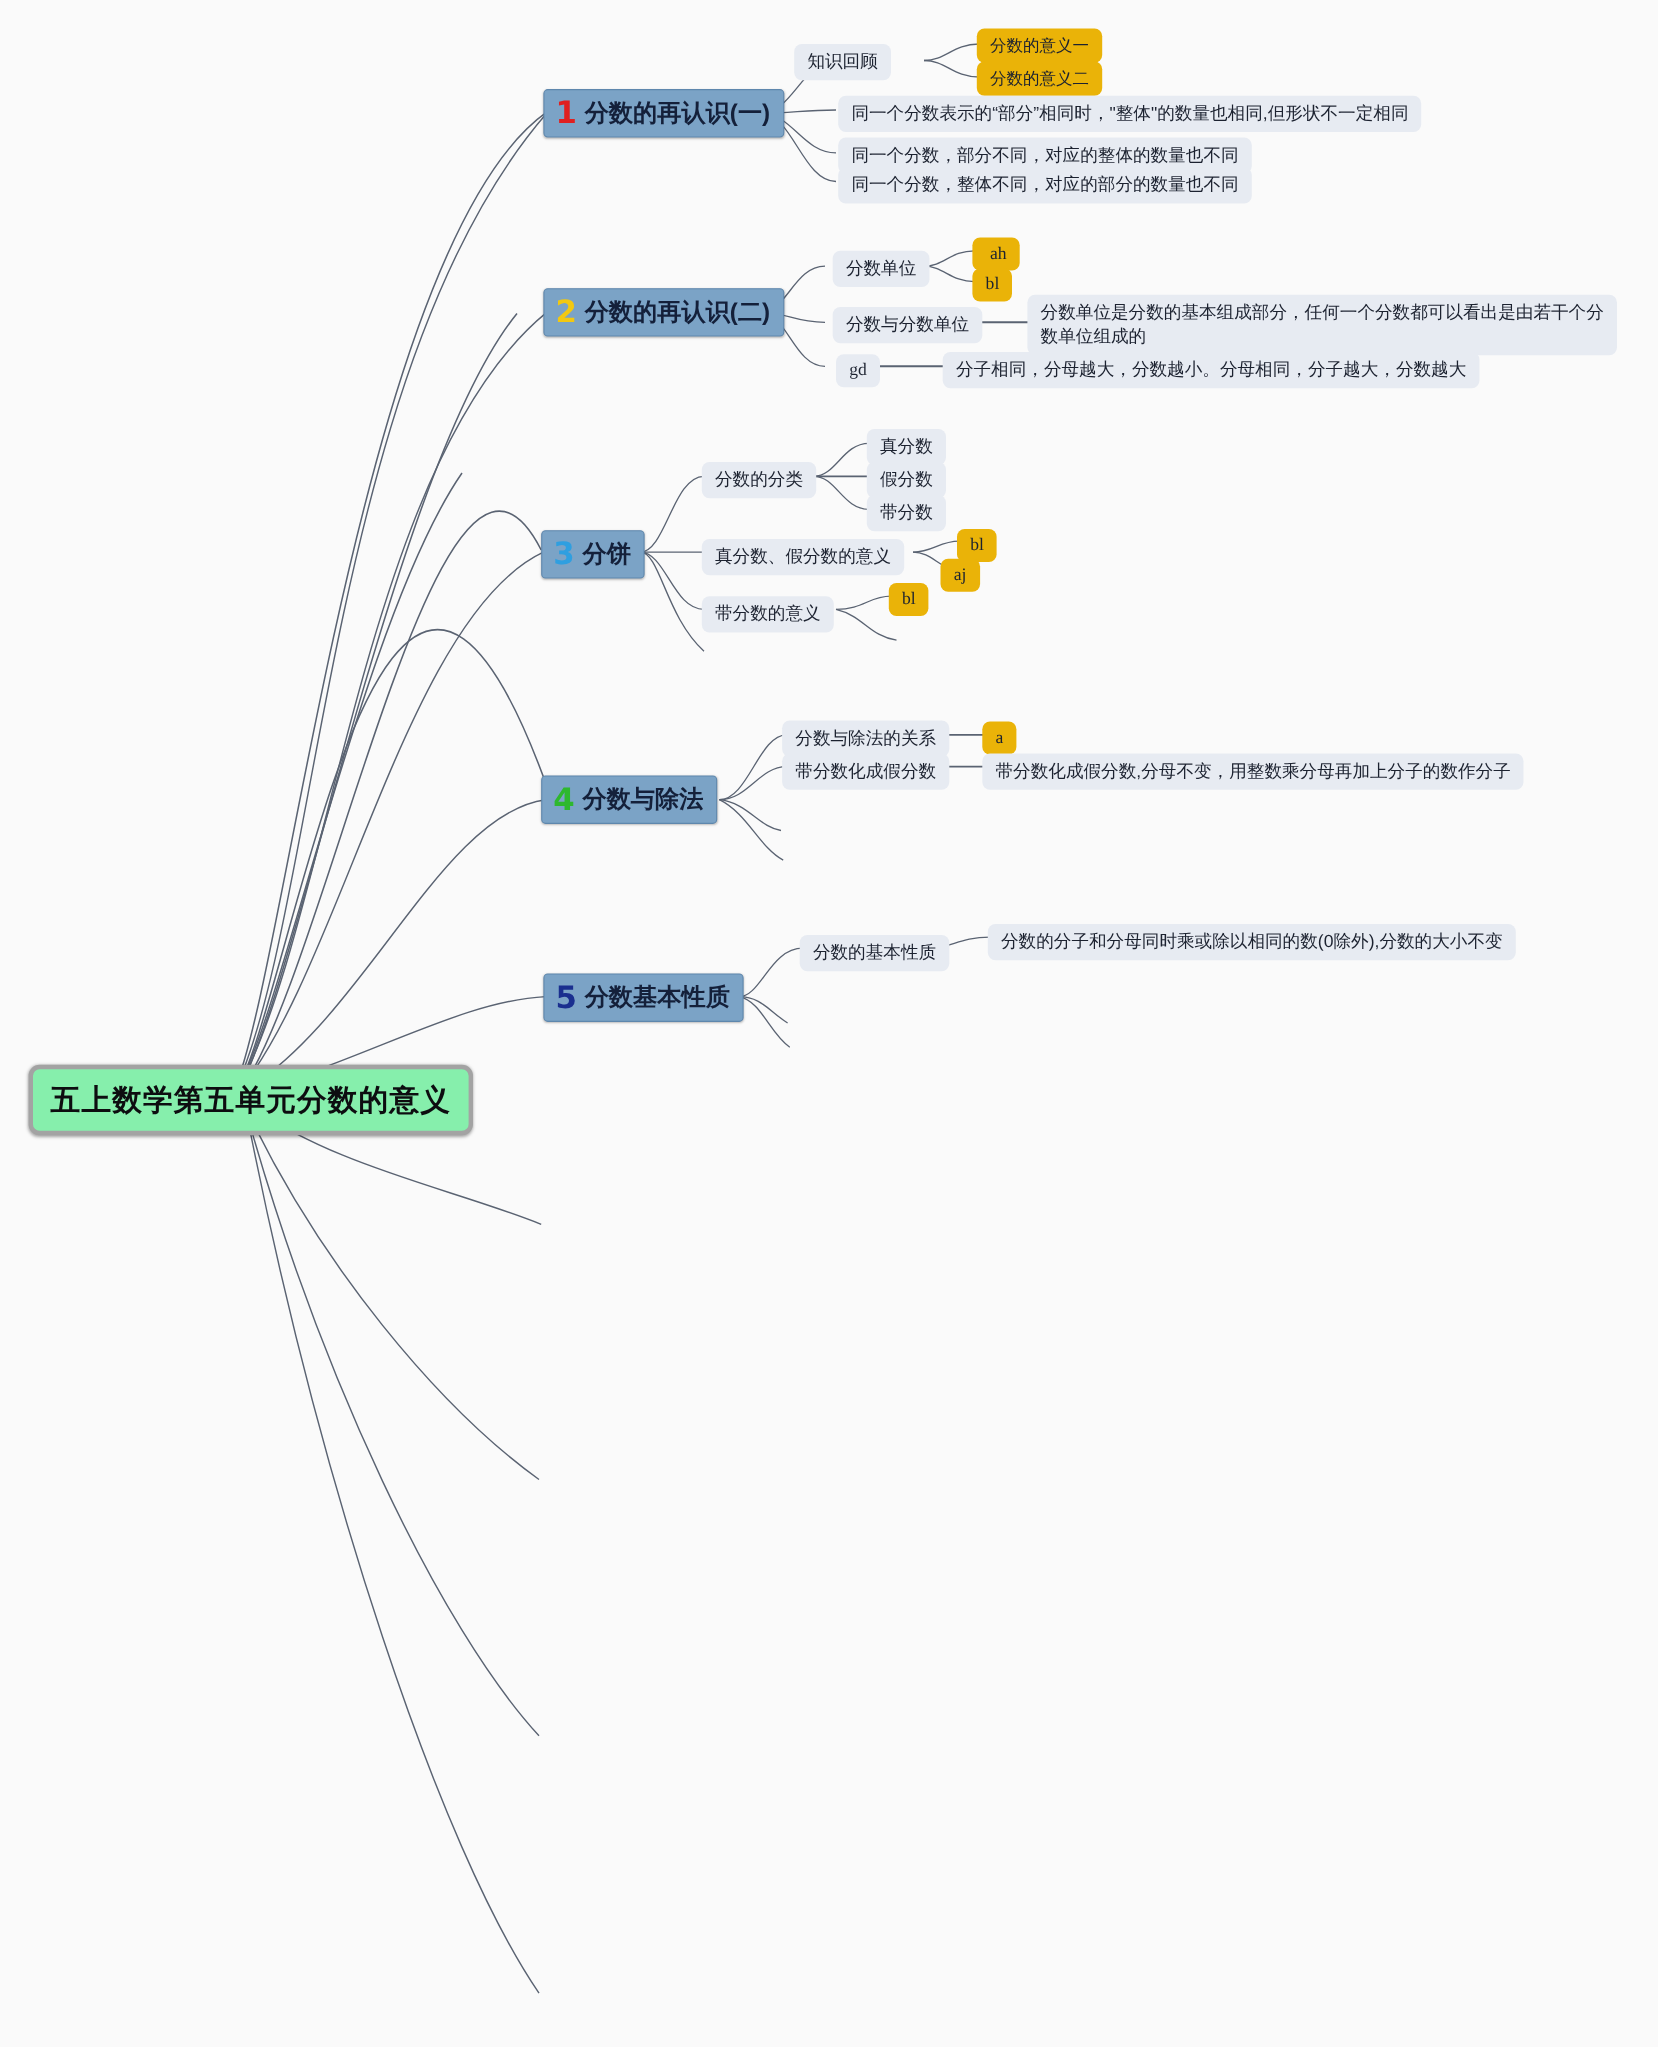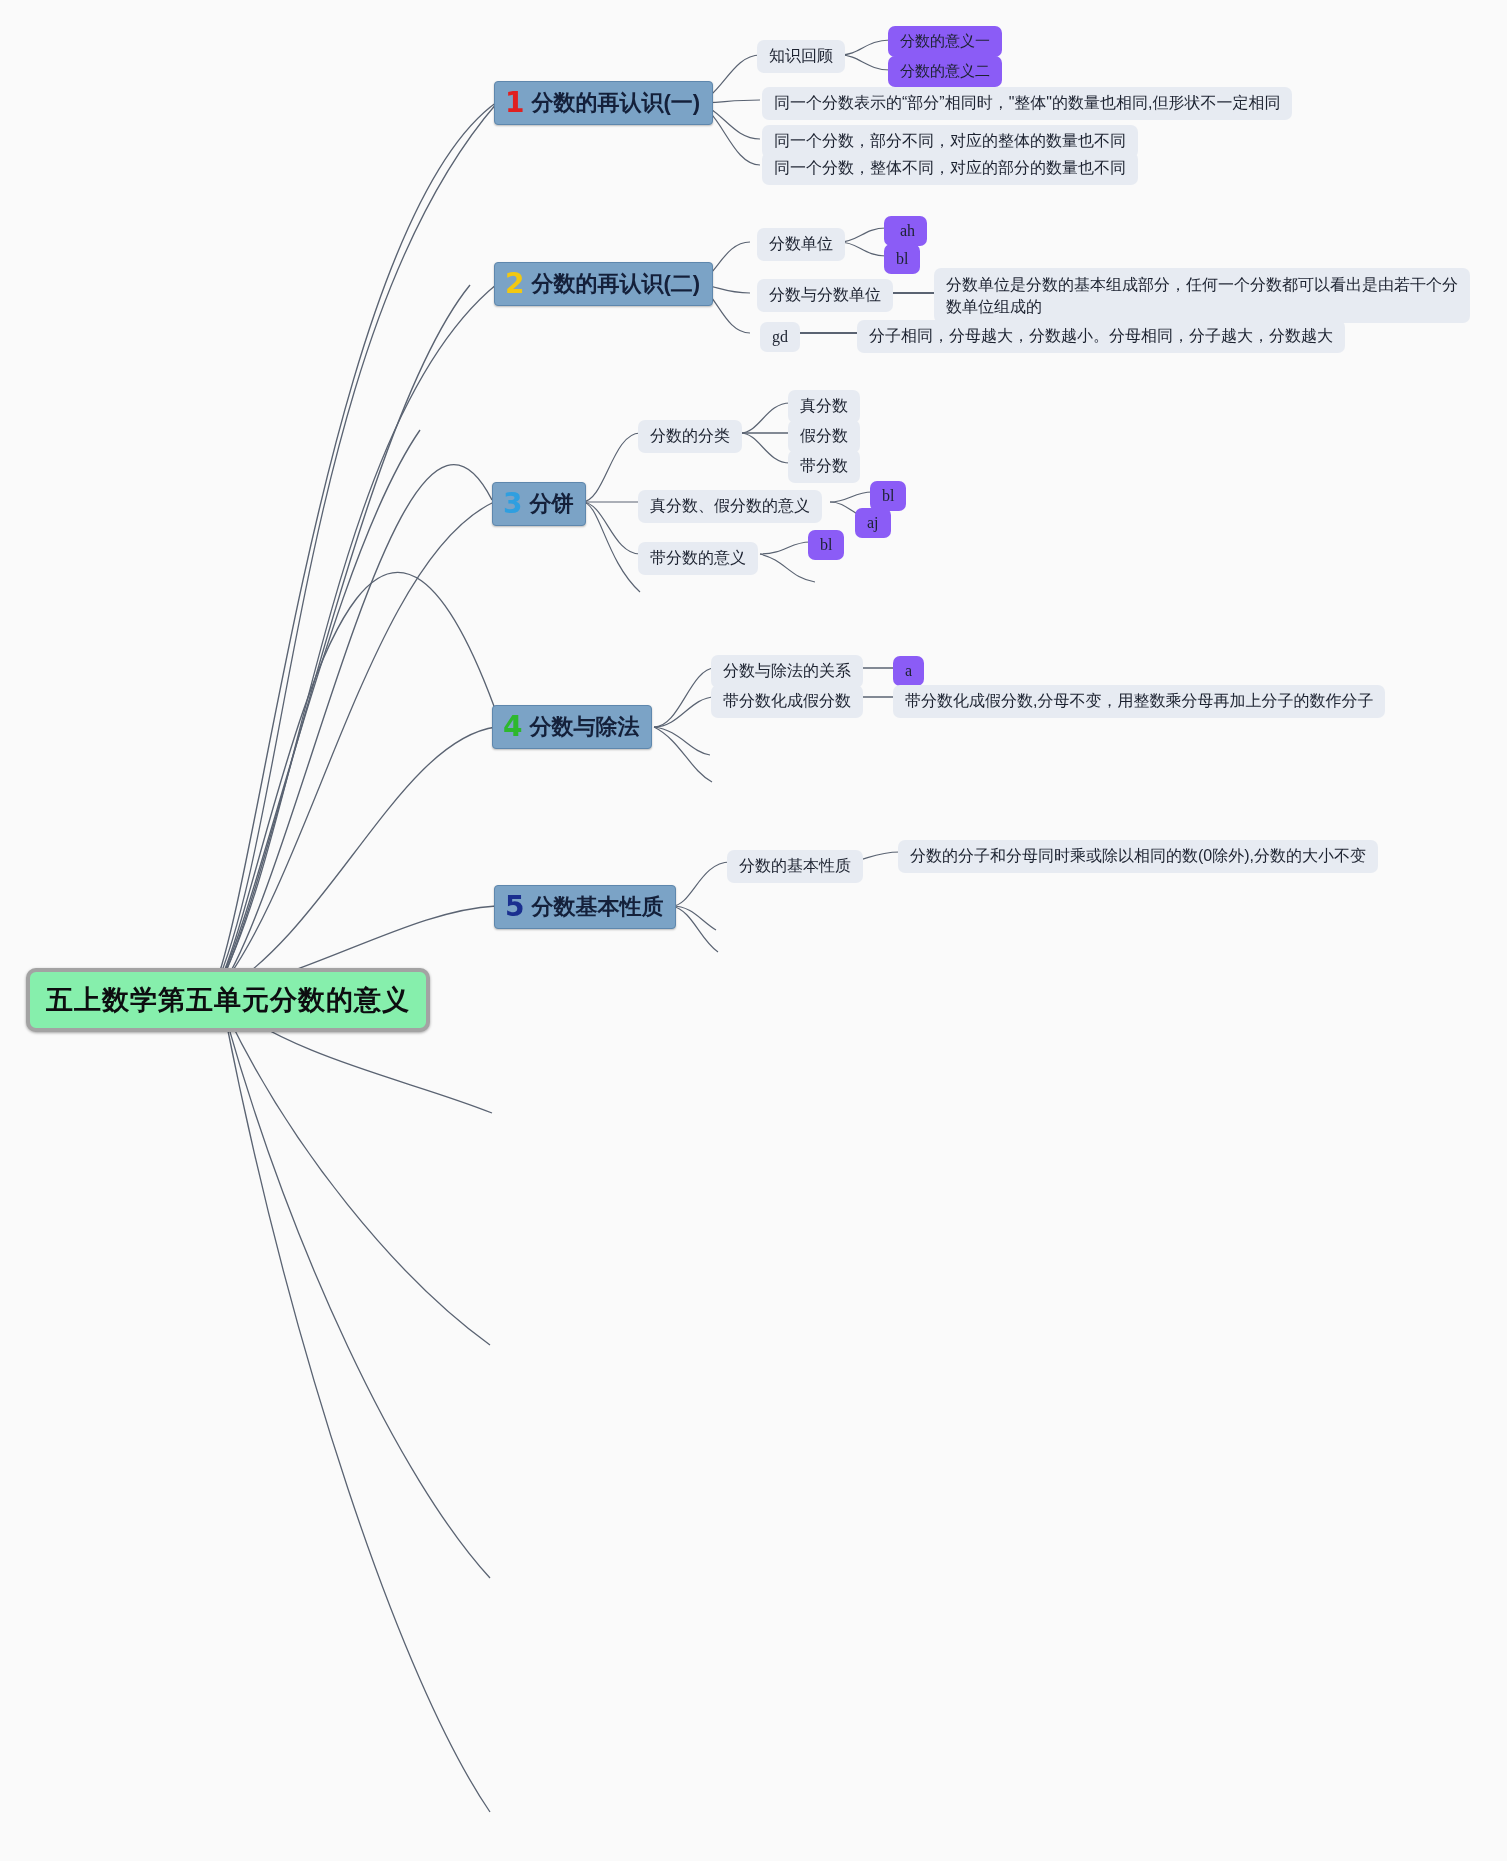--- a/index.html
+++ b/index.html
@@ -67,21 +67,21 @@
   }
   
   .lv2, .lv3 {
     background: #e7ebf2;
     border-radius: 7px;
     padding: 6px 12px;
     font-size: 16px;
     color: #1c2230;
   }
   .lv3 {
-    background: #8b5cf6;
+    background: #eab308;
     font-size: 15px;
   }
   .lv3.latin, .lv2.latin {
     font-family: "Liberation Serif", "DejaVu Serif", serif;
     font-size: 16px;
   }
   .wrap2 {
     white-space: normal;
     line-height: 1.35;
     display: block;
@@ -174,21 +174,21 @@
 
   <div class="node root" style="left:26px; top:968px;">
     <span>五上数学第五单元分数的意义</span>
   </div>
 
   <div class="node lv1" style="left:494px; top:81px;">
     <span class="num" style="color:#e02020">1</span>
     <span>分数的再认识(一)</span>
   </div>
 
-  <div class="node lv2" style="left:757px; top:40px;font-family:Liberation Serif, serif;">
+  <div class="node lv2" style="left:722px; top:40px;font-family:Liberation Serif, serif;">
     <span>知识回顾</span>
   </div>
   <div class="node lv3" style="left:888px; top:26px;">
     <span>分数的意义一</span>
   </div>
   <div class="node lv3" style="left:888px; top:56px;">
     <span>分数的意义二</span>
   </div>
 
   <div class="node lv2" style="left:762px; top:87px;">

